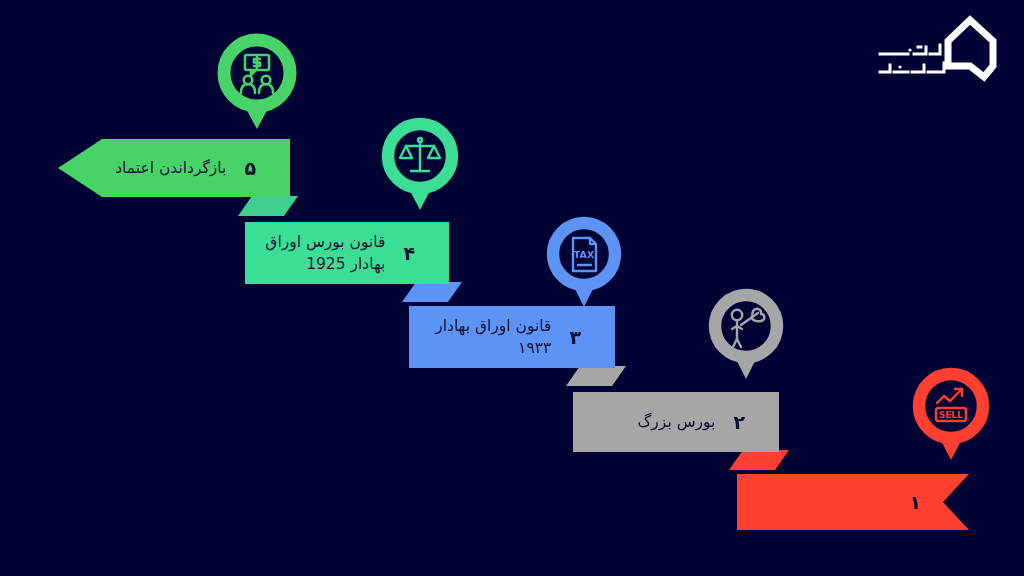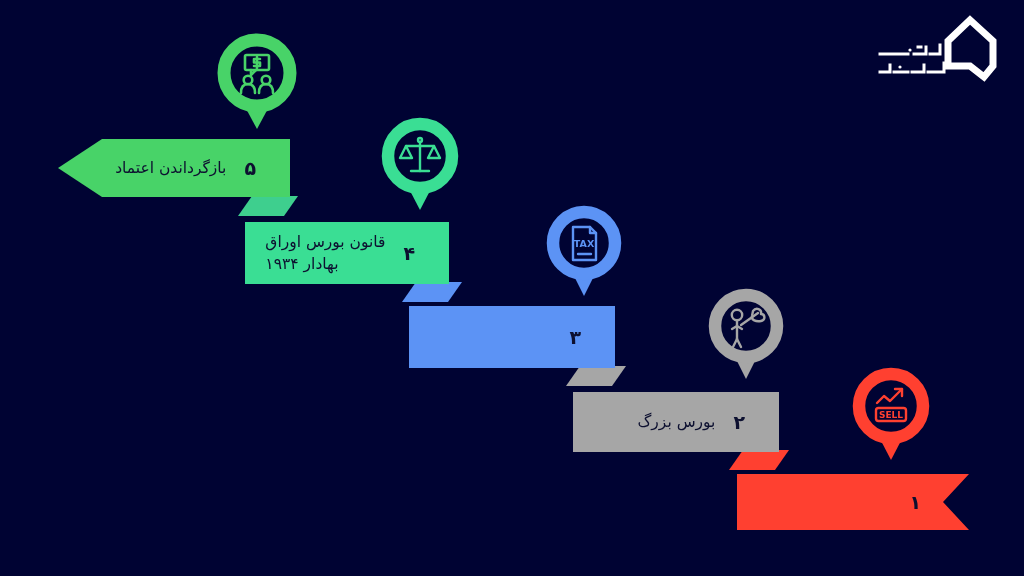--- a/index.html
+++ b/index.html
@@ -16,21 +16,21 @@
   .logo svg{display:block;}
 
   
   .banner{position:absolute;display:flex;align-items:center;justify-content:flex-start;
           box-sizing:border-box;}
   .banner .num{
     color:#0d1030;font-size:19px;font-weight:bold;direction:rtl;
     margin-right:34px;margin-left:18px;line-height:1;
   }
   .banner .label{
-    color:#0d1030;font-size:15.5px;line-height:1.45;direction:rtl;text-align:left;
+    color:#0d1030;font-size:15.5px;line-height:1.45;direction:rtl;text-align:right;
     white-space:pre-line;font-weight:normal;
   }
   .shadowtab{position:absolute;}
 
   
   .pin{position:absolute;}
   .pin svg{display:block;overflow:visible;}
 </style>
 </head>
 <body style="background: rgb(0, 3, 51);">
@@ -111,44 +111,46 @@
 
   <div class="shadowtab" style="left:402px;top:282px;">
     <svg width="60" height="22" viewBox="0 0 60 22">
         <polygon points="14,0 60,0 46,20 0,20" fill="#5C93F5"></polygon>
       </svg>
   </div>
 
   <div class="banner" style="left:245px;top:222px;width:204px;height:62px;background:#3ADE94;">
     <span class="num">۴</span>
     <span class="label">قانون بورس اوراق
-بهادار ۱۹۳۴</span>
-  </div>
-
-  <div class="pin" style="left:546px;top:204px;">
+بهادار 1925</span>
+  </div>
+
+  <div class="pin" style="left:546px;top:215px;">
     <svg width="76" height="96" viewBox="0 0 76 96">
       <path d="M38 92 L26 68 L50 68 Z" fill="#5C93F5"></path>
       <circle cx="38" cy="39" r="31" fill="none" stroke="#5C93F5" stroke-width="12.5"></circle>
       <g stroke="#5C93F5" stroke-width="2.4" fill="none" stroke-linecap="round" stroke-linejoin="round">
         <path d="M27 23 L44 23 L50 29 L50 56 L27 56 Z"></path>
         <path d="M44 23 L44 29 L50 29"></path>
         <text x="38" y="43" font-family="DejaVu Sans, sans-serif" font-size="9.5" font-weight="bold" fill="#5C93F5" stroke="none" text-anchor="middle">TAX</text>
         <path d="M32 50 L45 50"></path>
       </g>
     </svg>
   </div>
 
   <div class="shadowtab" style="left:566px;top:366px;">
     <svg width="60" height="22" viewBox="0 0 60 22">
         <polygon points="14,0 60,0 46,20 0,20" fill="#A6A6A6"></polygon>
       </svg>
   </div>
 
   <div class="banner" style="left:409px;top:306px;width:206px;height:62px;background:#5C93F5;">
     <span class="num">۳</span>
+    <span class="label">قانون اوراق بهادار
+۱۹۳۳</span>
   </div>
 
   <div class="pin" style="left:708px;top:287px;">
     <svg width="76" height="96" viewBox="0 0 76 96">
       <path d="M38 92 L26 68 L50 68 Z" fill="#A6A6A6"></path>
       <circle cx="38" cy="39" r="31" fill="none" stroke="#A6A6A6" stroke-width="12.5"></circle>
       <g stroke="#A6A6A6" stroke-width="2.4" fill="none" stroke-linecap="round" stroke-linejoin="round">
         <circle cx="29" cy="28" r="5.2"></circle>
         <path d="M29 34 L29 52"></path>
         <path d="M29 52 L25 60"></path>
@@ -164,21 +166,21 @@
     <svg width="60" height="22" viewBox="0 0 60 22">
         <polygon points="14,0 60,0 46,20 0,20" fill="#FF4030"></polygon>
       </svg>
   </div>
 
   <div class="banner" style="left:573px;top:392px;width:206px;height:60px;background:#A6A6A6;">
     <span class="num">۲</span>
     <span class="label">بورس بزرگ</span>
   </div>
 
-  <div class="pin" style="left:852px;top:366px;">
+  <div class="pin" style="left:912px;top:366px;">
     <svg width="78" height="98" viewBox="0 0 78 98">
       <path d="M39 94 L26 69 L52 69 Z" fill="#FF4030"></path>
       <circle cx="39" cy="40" r="32" fill="none" stroke="#FF4030" stroke-width="12.5"></circle>
       <g stroke="#FF4030" stroke-width="2.4" fill="none" stroke-linecap="round" stroke-linejoin="round">
         <path d="M25 37 L32 30 L38 35 L50 23"></path>
         <path d="M43 23 L50 23 L50 30"></path>
         <rect x="24" y="42" width="30" height="13" rx="2.5"></rect>
         <text x="39" y="52" font-family="DejaVu Sans, sans-serif" font-size="9" font-weight="bold" fill="#FF4030" stroke="none" text-anchor="middle">SELL</text>
       </g>
     </svg>

